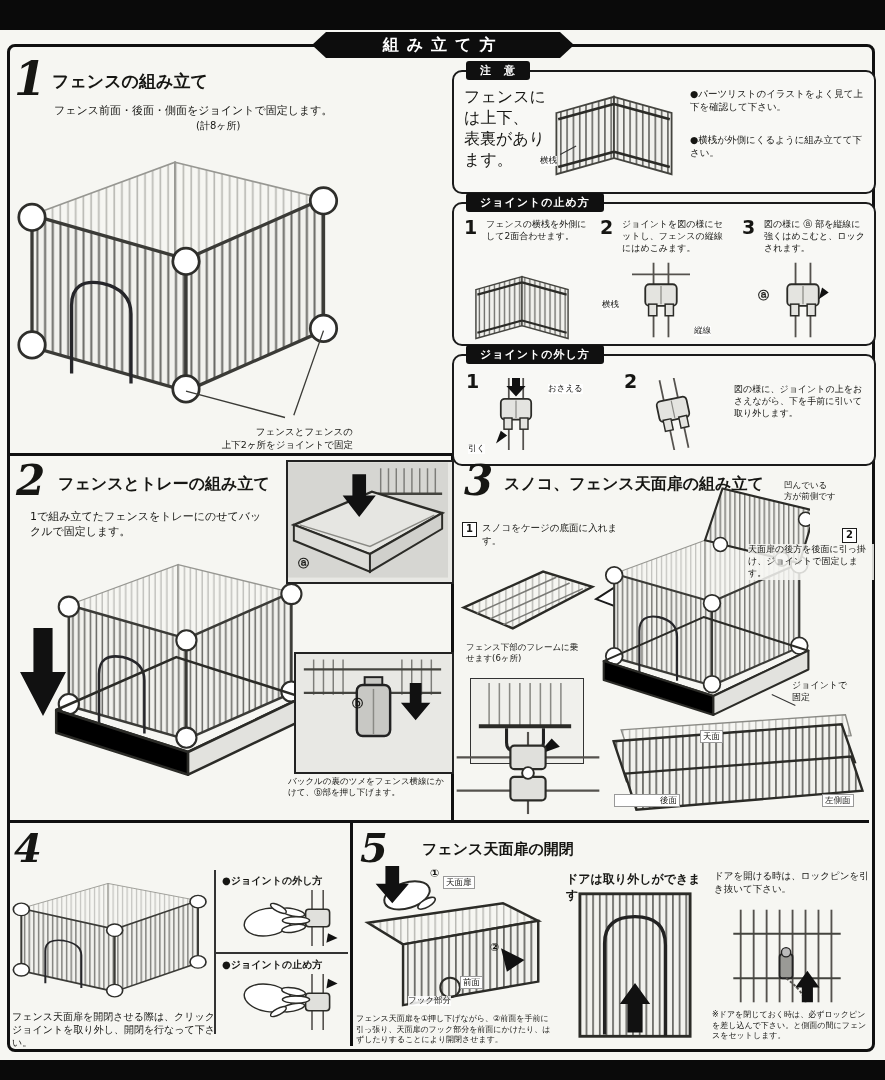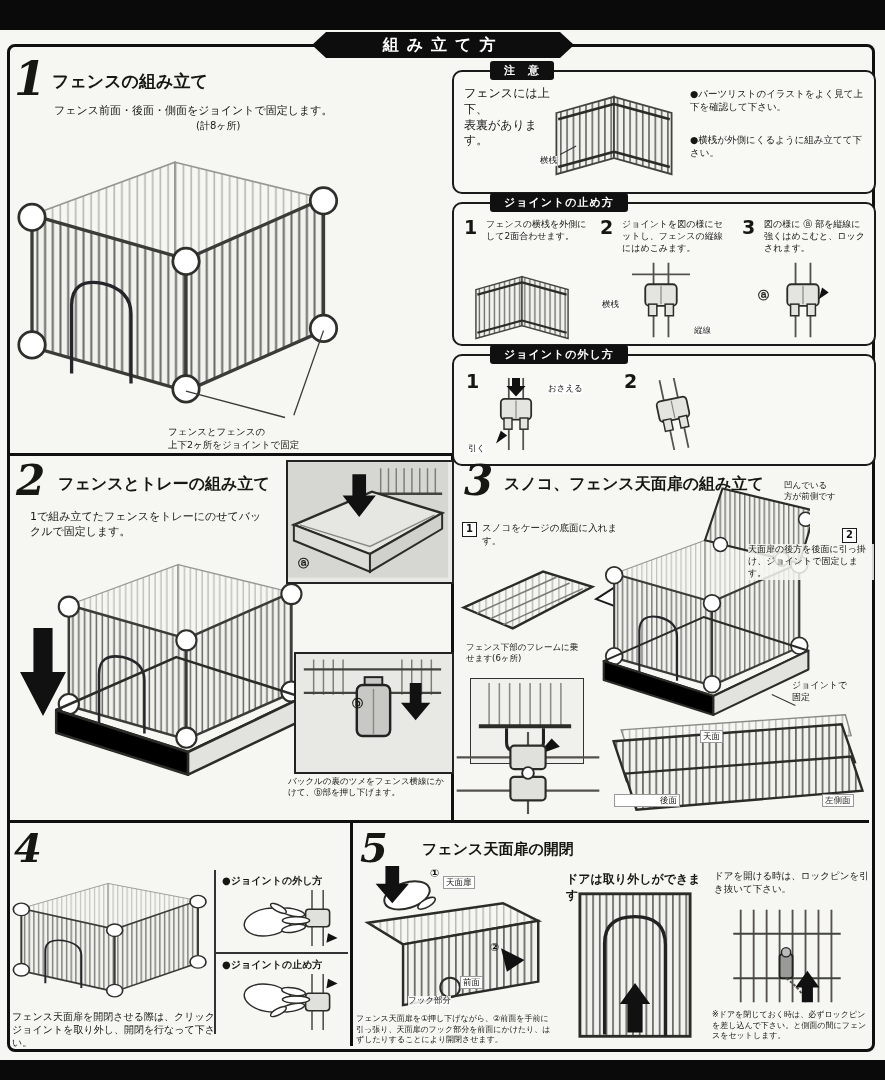--- a/index.html
+++ b/index.html
@@ -10,25 +10,25 @@
   .frame{position:absolute;left:7px;top:14px;width:862px;height:1002px;border:3px solid #101010;border-radius:8px;}
   .banner{position:absolute;left:312px;top:2px;width:262px;height:26px;background:#0d0d0d;color:#fff;
     display:flex;align-items:center;justify-content:center;font-size:16px;font-weight:bold;letter-spacing:8px;
     clip-path:polygon(14px 0,calc(100% - 14px) 0,100% 50%,calc(100% - 14px) 100%,14px 100%,0 50%);}
   .hline{position:absolute;background:#101010;height:3px;}
   .vline{position:absolute;background:#101010;width:3px;}
   .bignum{position:absolute;font-family:"DejaVu Serif","Liberation Serif",serif;font-style:italic;font-weight:bold;line-height:1;}
   .stitle{position:absolute;font-weight:bold;white-space:nowrap;}
   .txt{position:absolute;line-height:1.32;}
   .pre{white-space:pre-line;}
-  .ctr{text-align:left;}
+  .ctr{text-align:right;}
   .ibox{position:absolute;border:2px solid #1a1a1a;border-radius:10px;background:#f8f8f5;}
   .pbox{position:absolute;border:2px solid #222;background:#e8e8e4;overflow:hidden;}
   .tab{position:absolute;top:-11px;left:12px;background:#101010;color:#fff;font-size:11px;font-weight:bold;
-    padding:2px 14px;border-radius:3px;letter-spacing:1px;white-space:nowrap;margin-left:24px;}
+    padding:2px 14px;border-radius:3px;letter-spacing:1px;white-space:nowrap;}
   .stepnum{position:absolute;font-weight:bold;font-size:19px;line-height:1;}
   .sq{position:absolute;border:1.5px solid #1a1a1a;font-weight:bold;font-size:10px;line-height:1.25;padding:0 3px;background:#fff;}
   .tag{position:absolute;background:#fff;border:1px solid #999;font-size:8.5px;line-height:1.25;padding:0 2px;white-space:nowrap;}
   .lbl{position:absolute;font-size:8.5px;line-height:1.15;white-space:nowrap;background:rgba(255,255,255,.85);}
   .mark{position:absolute;font-size:11px;font-weight:bold;line-height:1;}
   .leader{position:absolute;background:#333;height:1px;transform-origin:0 0;}
 </style>
 </head>
 <body>
 
@@ -113,21 +113,21 @@
   <div class="txt" style="left:196px;top:89px;font-size:10px;">(計8ヶ所)</div>
   <svg class="abs" style="left:10px;top:108px;" width="330" height="284" viewBox="0 0 300 258">
     <use href="#g-cage"></use>
     <path d="M160,230 L250,254 M285,175 L258,252" stroke="#3b3b37" stroke-width="1.2" fill="none"></path>
   </svg>
   <div class="txt pre ctr" style="left:168px;top:396px;width:185px;font-size:9.5px;">フェンスとフェンスの
 上下2ヶ所をジョイントで固定</div>
 
   <div class="ibox" style="left:452px;top:40px;width:420px;height:120px;">
     <span class="tab">注　意</span>
-    <div class="txt pre" style="left:10px;top:14px;width:90px;font-size:12px;">フェンスには上下、
+    <div class="txt pre" style="left:10px;top:14px;width:90px;font-size:16px;">フェンスには上下、
 表裏があります。</div>
     <svg class="abs" style="left:96px;top:14px;" width="128" height="90" viewBox="0 0 140 100">
           <use href="#g-corner"></use>
         </svg>
     <div class="leader" style="left:106px;top:82px;width:18px;transform:rotate(-28deg);"></div>
     <div class="lbl" style="left:86px;top:84px;">横桟</div>
     <div class="txt" style="left:236px;top:16px;width:176px;font-size:9.5px;">●パーツリストのイラストをよく見て上下を確認して下さい。</div>
     <div class="txt" style="left:236px;top:62px;width:176px;font-size:9.5px;">●横桟が外側にくるように組み立てて下さい。</div>
   </div>
 
@@ -162,20 +162,21 @@
       <use href="#g-clip"></use>
       <polygon points="30,0 40,0 40,10 47,10 35,23 23,10 30,10" fill="#111"></polygon>
       <polygon points="16,66 24,72 10,82" fill="#111"></polygon>
     </svg>
     <div class="lbl" style="left:94px;top:28px;">おさえる</div>
     <div class="lbl" style="left:14px;top:88px;">引く</div>
     <div class="stepnum" style="left:170px;top:16px;">2</div>
     <svg class="abs" style="left:192px;top:22px;" width="56" height="72" viewBox="0 0 70 90">
       <use href="#g-clip" transform="rotate(-12 35 45)"></use>
     </svg>
+    <div class="txt" style="left:280px;top:28px;width:130px;font-size:9px;">図の様に、ジョイントの上をおさえながら、下を手前に引いて取り外します。</div>
   </div>
 
   <div class="bignum" style="left:16px;top:430px;font-size:42px;">2</div>
   <div class="stitle" style="left:58px;top:444px;font-size:16px;">フェンスとトレーの組み立て</div>
   <div class="txt" style="left:30px;top:480px;width:240px;font-size:11px;">1で組み立てたフェンスをトレーにのせてバックルで固定します。</div>
   <svg class="abs" style="left:20px;top:598px;" width="46" height="88" viewBox="0 0 48 92">
     <polygon points="14,0 34,0 34,46 48,46 24,92 0,46 14,46" fill="#111"></polygon>
   </svg>
   <svg class="abs" style="left:52px;top:516px;" width="252" height="244" viewBox="0 0 300 290">
     <use href="#g-cage"></use>

